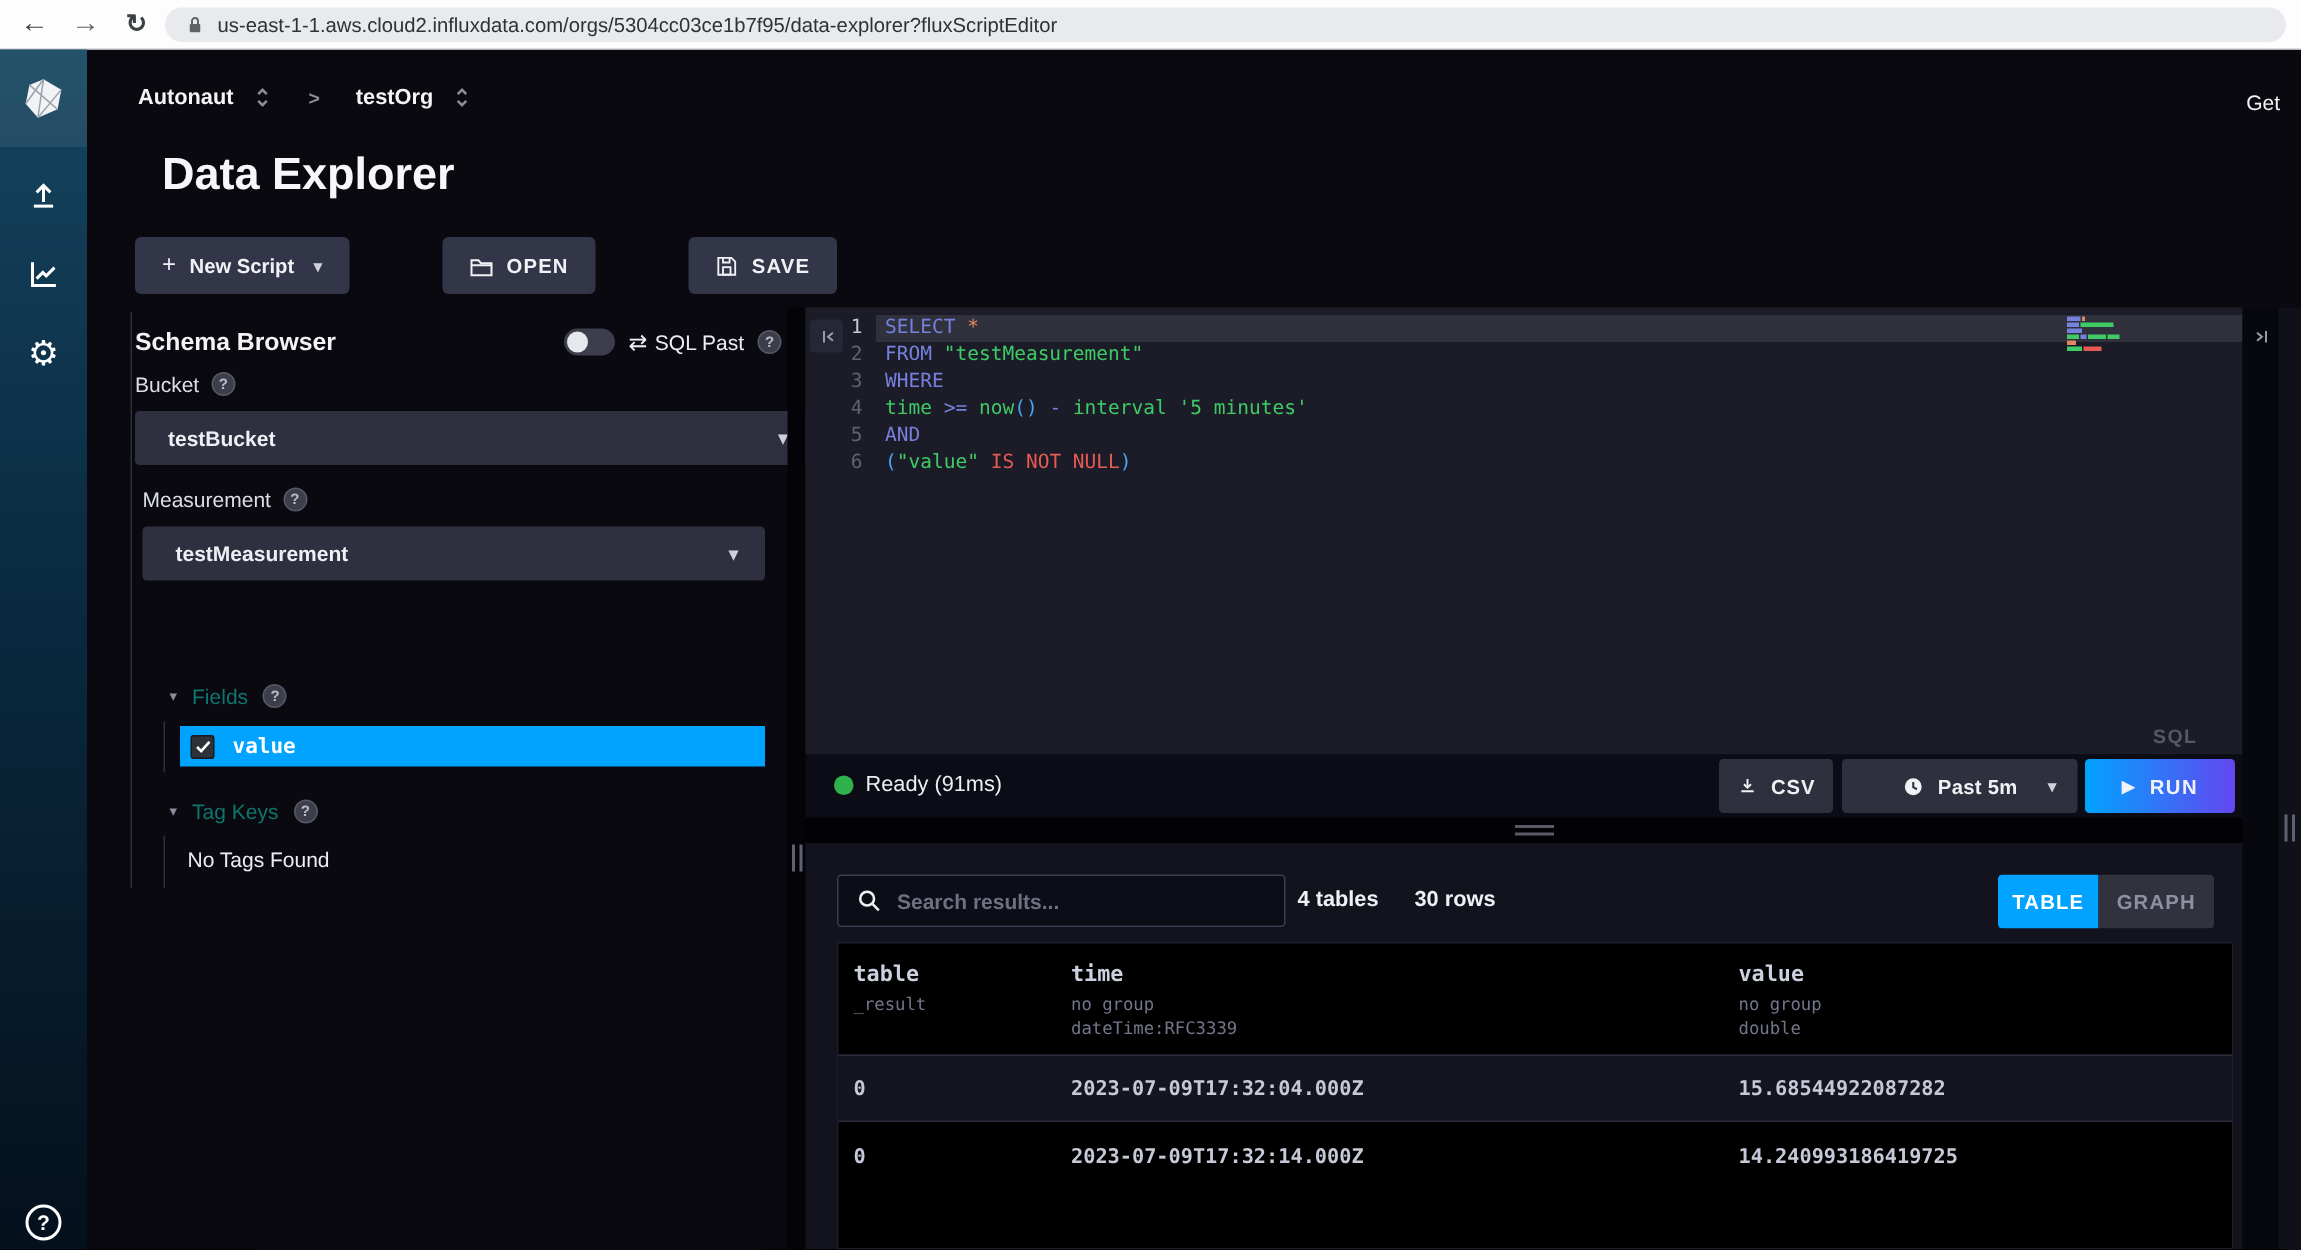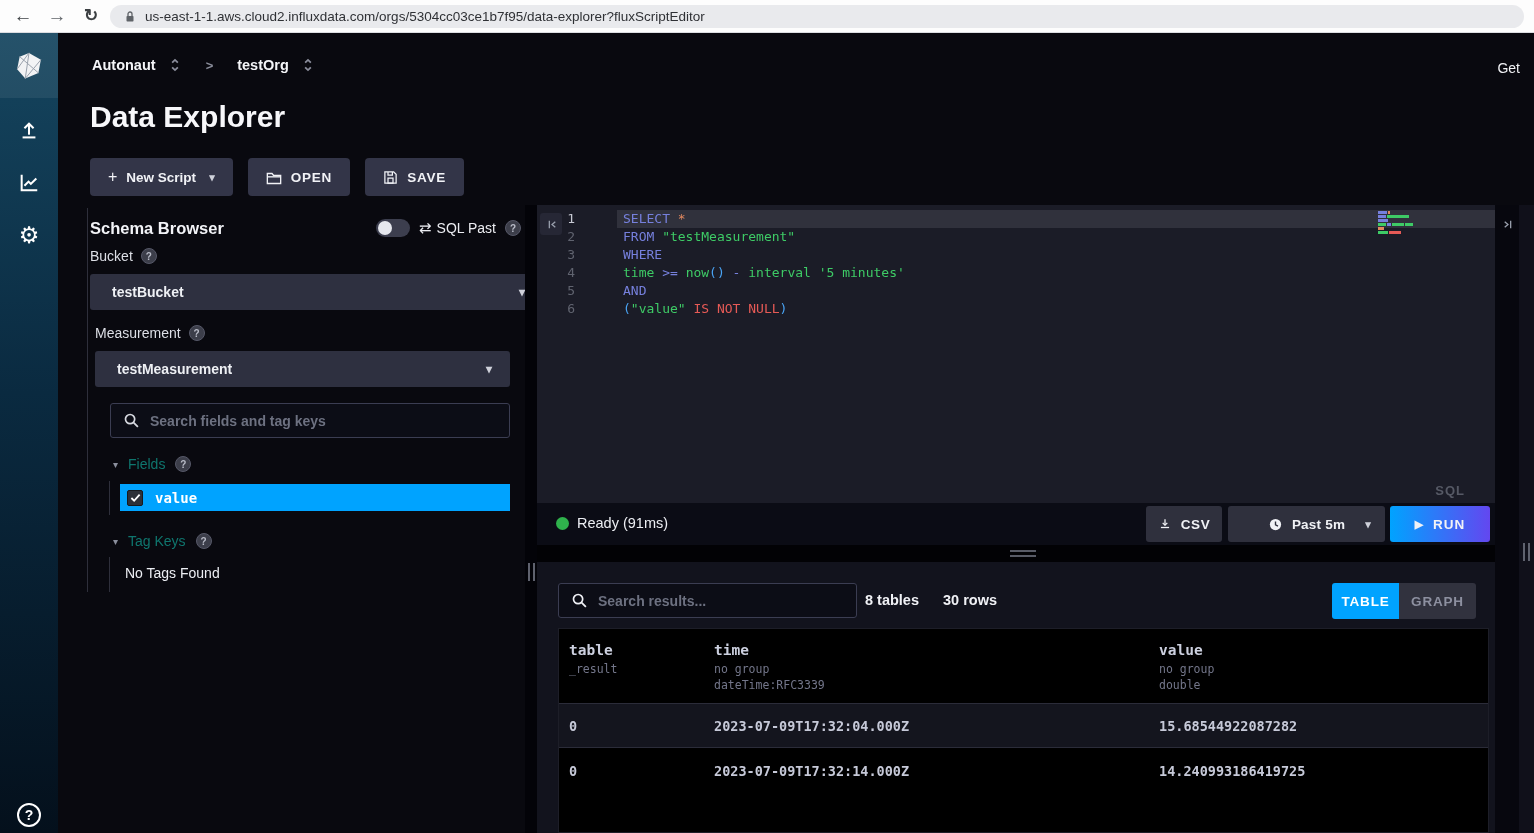--- a/index.html
+++ b/index.html
@@ -28,29 +28,29 @@
           align-items:center; justify-content:center; color:#fff; }
   .gear-glyph { font-size:23px; color:#fff; line-height:1; }
   .help-ring { width:24px; height:24px; border:2px solid #fff; border-radius:50%;
           color:#fff; font-size:14px; font-weight:bold; display:flex; align-items:center; justify-content:center; }
 
   
   .crumbs { position:absolute; left:92px; top:57px; display:flex; align-items:center; gap:12px; }
   .crumb-name { color:#f4f5f8; font-size:14.5px; font-weight:bold; }
   .crumb-sep { color:#8b8e9c; font-size:13px; font-weight:bold; margin:0 12px; }
   .get-link { position:absolute; right:14px; top:60px; color:#f2f3f6; font-size:14px; }
-  .page-title { position:absolute; left:90px; top:100px; color:#f7f7fa; font-size:30px; font-weight:bold; }
+  .page-title { position:absolute; left:108px; top:100px; color:#f7f7fa; font-size:30px; font-weight:bold; }
 
   
   .toolbar { position:absolute; left:90px; top:158px; display:flex; gap:15px; }
   .tb-btn { height:38px; background:#333548; border-radius:4px; display:flex; align-items:center;
             gap:9px; padding:0 18px; color:#f1f2f6; font-size:13.5px; font-weight:bold; }
   .tb-btn .plus { font-size:16px; font-weight:normal; }
   .tb-btn .caret { font-size:11px; color:#cfd1da; margin-left:4px; }
-  .tb-btn.upper { letter-spacing:0.8px; }
+  .tb-btn.upper { letter-spacing:0.8px;margin-left:47px; }
 
   
   .schema-edge { position:absolute; left:87px; top:208px; width:1px; height:384px; background:#2e2f3b; }
   .guide { position:absolute; width:1px; background:#2e2f3b; left:109px; }
   .sb-head { position:absolute; left:90px; top:219px; color:#f2f3f7; font-size:16.5px; font-weight:bold; }
   .sb-sync { position:absolute; left:376px; top:219px; display:flex; align-items:center; gap:9px; }
   .toggle { width:34px; height:18px; border-radius:9px; background:#3c3e4e; position:relative; }
   .toggle .knob { position:absolute; left:2px; top:2px; width:14px; height:14px; border-radius:50%; background:#e6e8ee; }
   .sync-label { color:#ecedf2; font-size:14px; display:flex; align-items:center; gap:5px; }
   .sync-glyph { font-size:15px; color:#ecedf2; }
@@ -88,21 +88,21 @@
 
   
   .editor { position:absolute; left:537px; top:205px; width:958px; height:298px; background:#1b1c27; }
   .collapse-btn { position:absolute; width:22px; height:22px; background:#262735; border-radius:3px;
                   display:flex; align-items:center; justify-content:center; }
   .code-lines { position:absolute; left:0; top:5px; width:100%;
                 font-family:"DejaVu Sans Mono",monospace; font-size:13px; }
   .code-line { display:flex; height:18px; line-height:18px; }
   .code-line .ln { width:47px; text-align:right; padding-right:9px; color:#60636f; flex:0 0 auto; }
   .code-line.active .ln { color:#c8cad4; }
-  .code-line .code { flex:1; padding-left:6px; white-space:pre; color:#c9ccd6;margin-left:33px; }
+  .code-line .code { flex:1; padding-left:6px; white-space:pre; color:#c9ccd6; }
   .code-line.active .code { background:#30313c; }
   .tk-kw { color:#7680dd; } .tk-str { color:#3ecb66; } .tk-fn { color:#3ecb66; }
   .tk-par { color:#4aa4f5; } .tk-star { color:#e0885f; } .tk-red { color:#e65a56; } .tk-pl { color:#c9ccd6; }
   .minimap { position:absolute; left:841px; top:6px; width:36px; display:flex; flex-direction:column; gap:1px; }
   .mm-row { display:flex; gap:1px; height:3px; }
   .mm-row i { height:3px; display:block; }
   .lang-label { position:absolute; right:30px; bottom:5px; color:#565965; font-size:13px;
                 font-weight:bold; letter-spacing:1px; }
 
   
@@ -264,29 +264,20 @@
 
   <div class="field-label" style="left:95px;top:325px;">
     <span>Measurement</span>
     <span class="help-circle">?</span>
   </div>
   <div class="dropdown" style="left:95px;top:351px;width:415px;align-items:center;">
     <span>testMeasurement</span>
     <span class="caret">▾</span>
   </div>
 
-  <div class="search-box" style="left:110px;top:403px;width:400px;">
-    <span>
-      <svg width="17" height="17" viewBox="0 0 24 24" stroke="#d7d9e0" stroke-width="2.4" fill="none">
-          <circle cx="10" cy="10" r="6.5"></circle>
-          <path d="M15 15 L21 21"></path>
-        </svg>
-    </span>
-    <input placeholder="Search fields and tag keys" style="">
-  </div>
 
   <div class="tree-row" style="left:113px;top:456px;">
     <span class="tree-caret">▾</span>
     <span class="tree-label">Fields</span>
     <span class="help-circle">?</span>
   </div>
 
   <div class="value-row">
     <span class="checkbox">
       <svg width="11" height="10" viewBox="0 0 16 14">
@@ -408,21 +399,21 @@
   <div class="results"></div>
   <div class="search-box res-search">
     <span>
       <svg width="17" height="17" viewBox="0 0 24 24" stroke="#f0f1f6" stroke-width="2.4" fill="none">
           <circle cx="10" cy="10" r="6.5"></circle>
           <path d="M15 15 L21 21"></path>
         </svg>
     </span>
     <input placeholder="Search results..." style="">
   </div>
-  <span class="res-count" style="left:865px;">8 tables</span>
+  <span class="res-count" style="left:865px;">4 tables</span>
   <span class="res-count" style="left:943px;">30 rows</span>
   <div class="tabs">
     <div class="tab active">TABLE</div>
     <div class="tab inactive">GRAPH</div>
   </div>
 
   <div class="res-table">
     <div class="thead-row">
         <div class="th">
           <div class="col-name">table</div>

